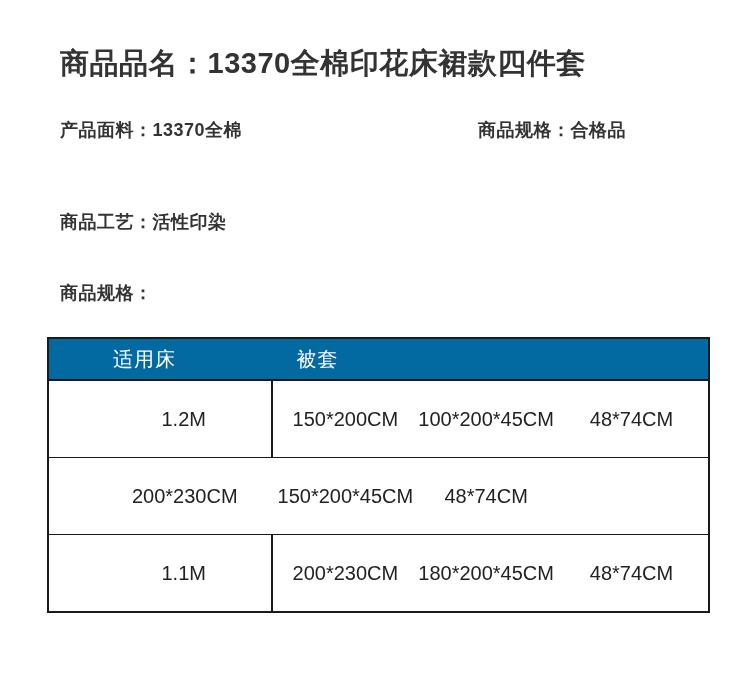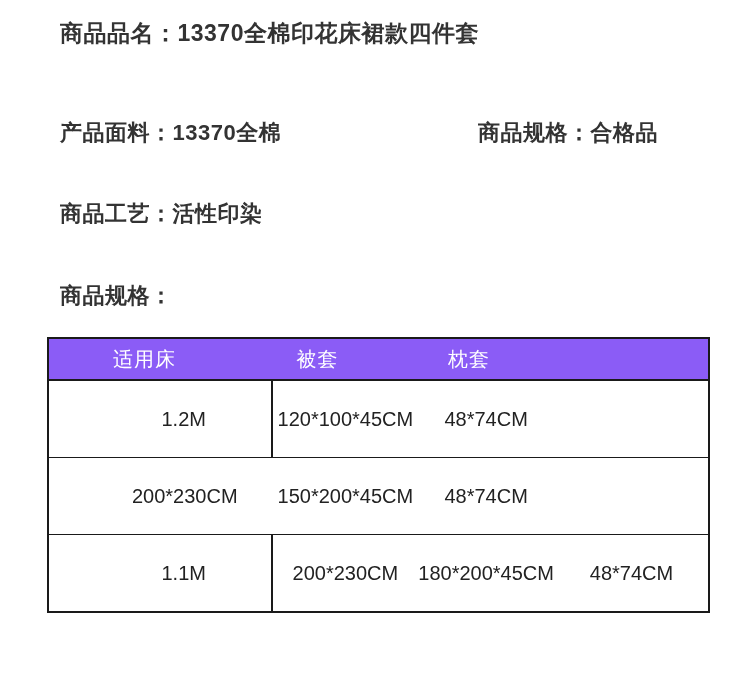--- a/index.html
+++ b/index.html
@@ -15,32 +15,32 @@
     position: relative;
     width: 750px;
     height: 676px;
     background: #ffffff;
     overflow: hidden;
   }
   .info-line {
     position: absolute;
     left: 60px;
     font-weight: 700;
-    font-size: 22px;
+    font-size: 18px;
     color: #333333;
     white-space: nowrap;
     letter-spacing: 0.5px;
   }
   .title-line {
-    top: 18px;
-    font-size: 23px;
+    top: 44px;
+    font-size: 29px;
   }
   .fabric-line { top: 118px; }
   .grade-line  { top: 118px; left: 478px; }
-  .craft-line  { top: 199px; }
+  .craft-line  { top: 210px; }
   .spec-heading { top: 281px; }
 
   .spec-table {
     position: absolute;
     left: 47px;
     top: 337px;
     width: 659px;
     border: 2px solid #1a1a1a;
     background: #ffffff;
     box-sizing: content-box;
@@ -102,29 +102,29 @@
   <div class="info-line craft-line">
     <span>商品工艺：</span><span>活性印染</span>
   </div>
 
   <div class="info-line spec-heading">
     <span>商品规格：</span>
   </div>
 
   <div class="spec-table">
 
-    <div class="spec-header" id="header-row" style="background: #8b5cf6;">
+    <div class="spec-header" id="header-row" style="background: #0369a1;">
       <div class="hcell">适用床</div>
       <div class="hcell">被套</div>
-      <div class="hcell">枕套</div>
     </div>
 
     <div class="spec-row">
       <div class="cell first">1.2M</div>
-      <div class="cell">120*100*45CM</div>
+      <div class="cell">150*200CM</div>
+      <div class="cell">100*200*45CM</div>
       <div class="cell">48*74CM</div>
     </div>
 
     <div class="spec-row">
       <div class="cell">200*230CM</div>
       <div class="cell">150*200*45CM</div>
       <div class="cell">48*74CM</div>
     </div>
 
     <div class="spec-row">

